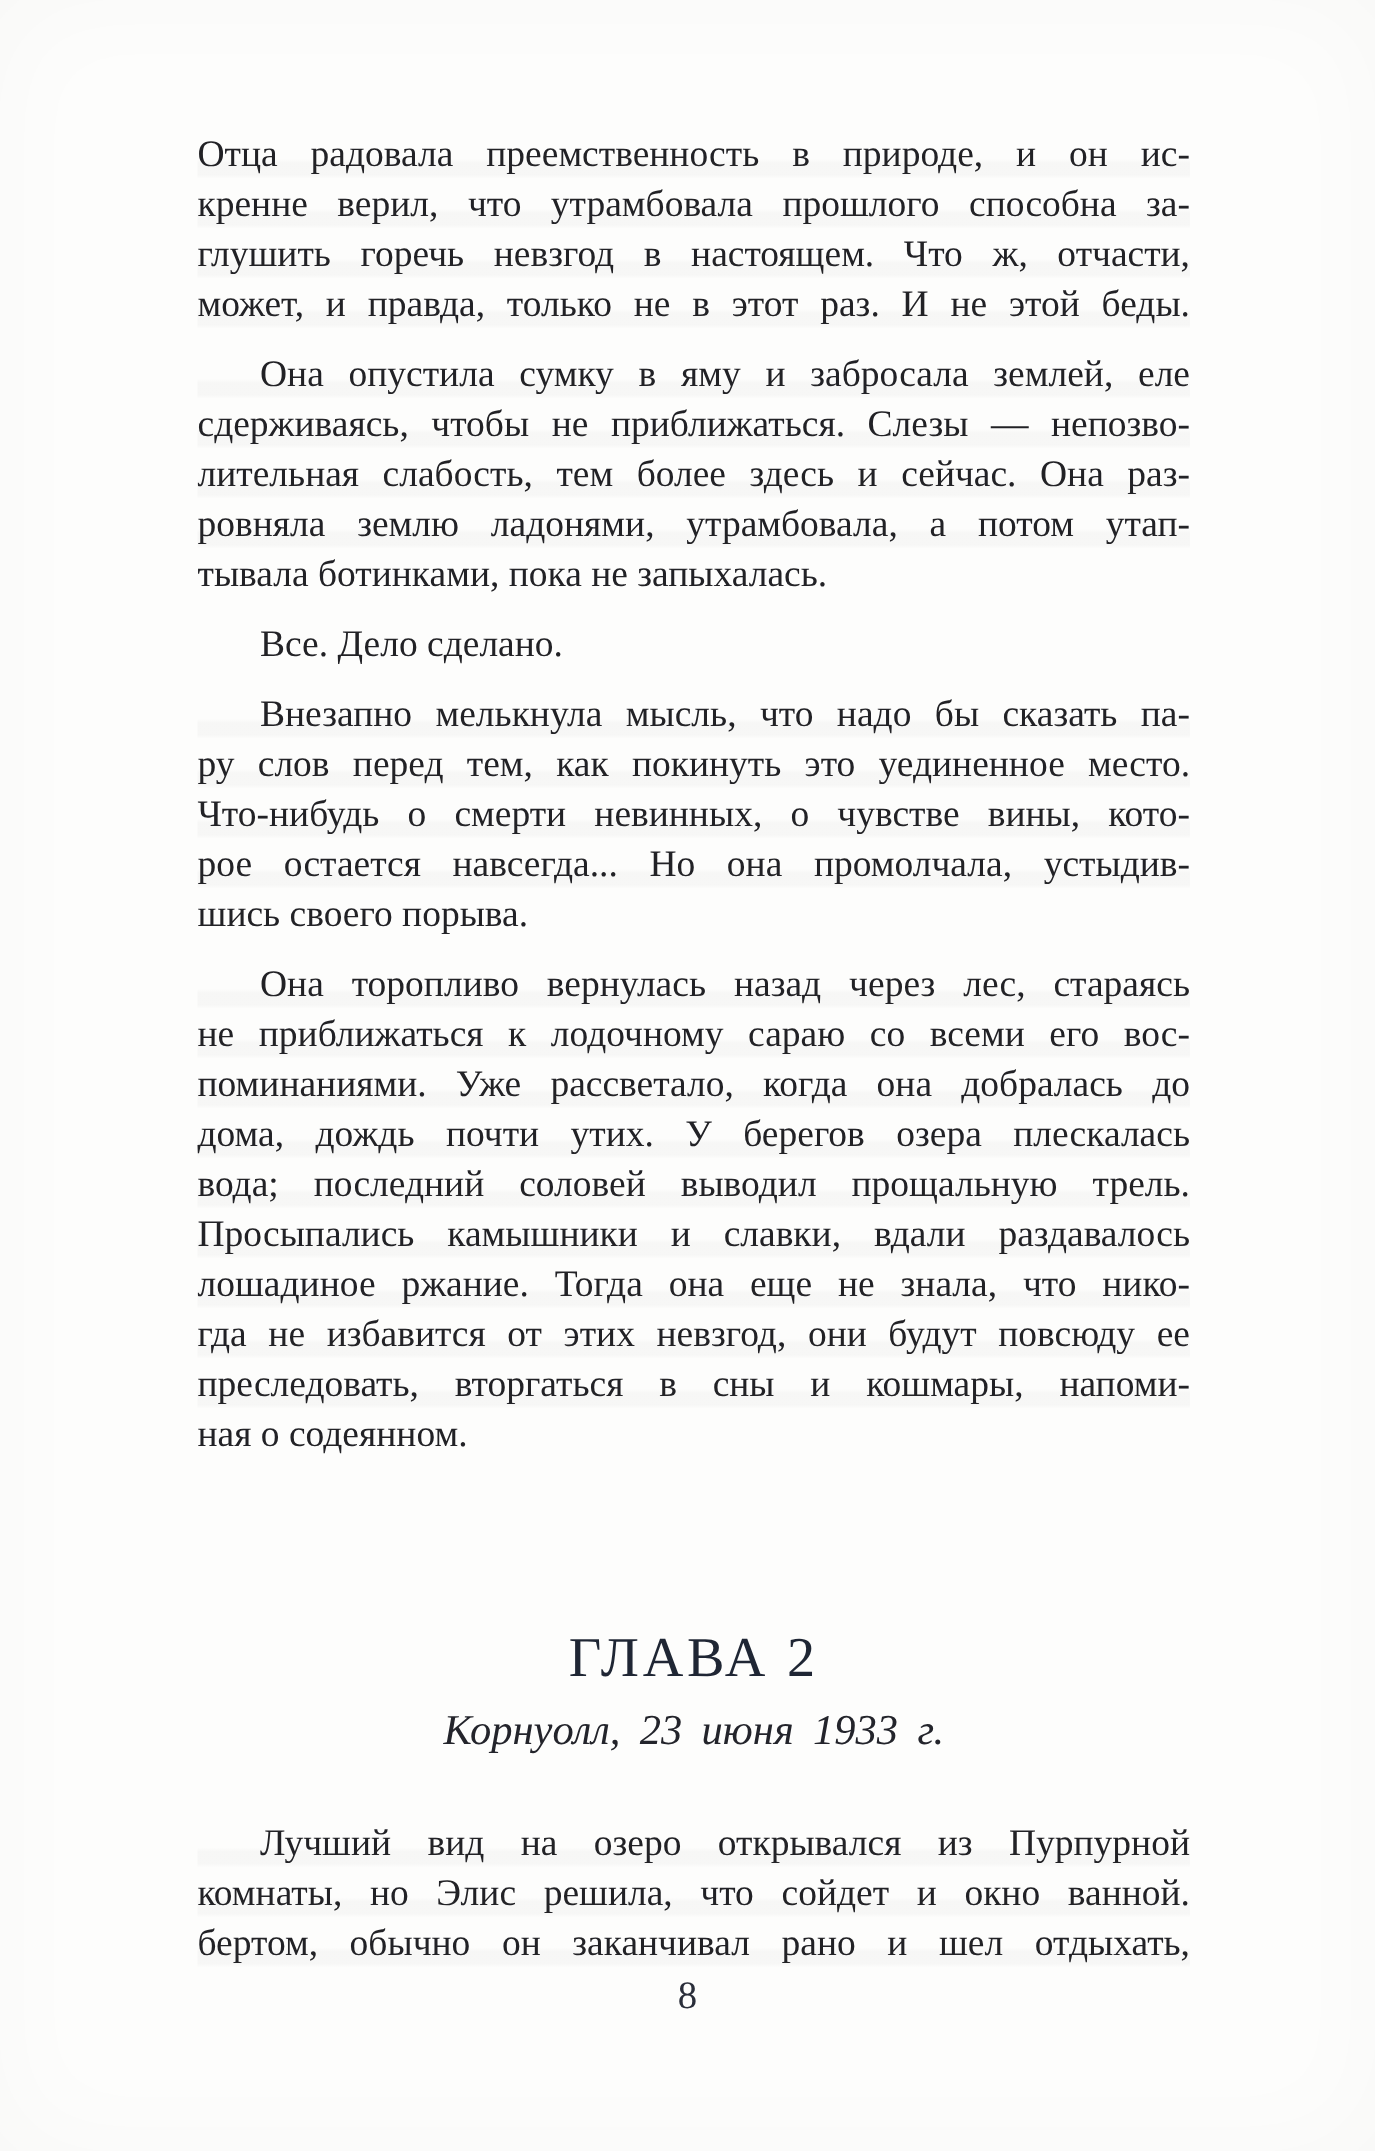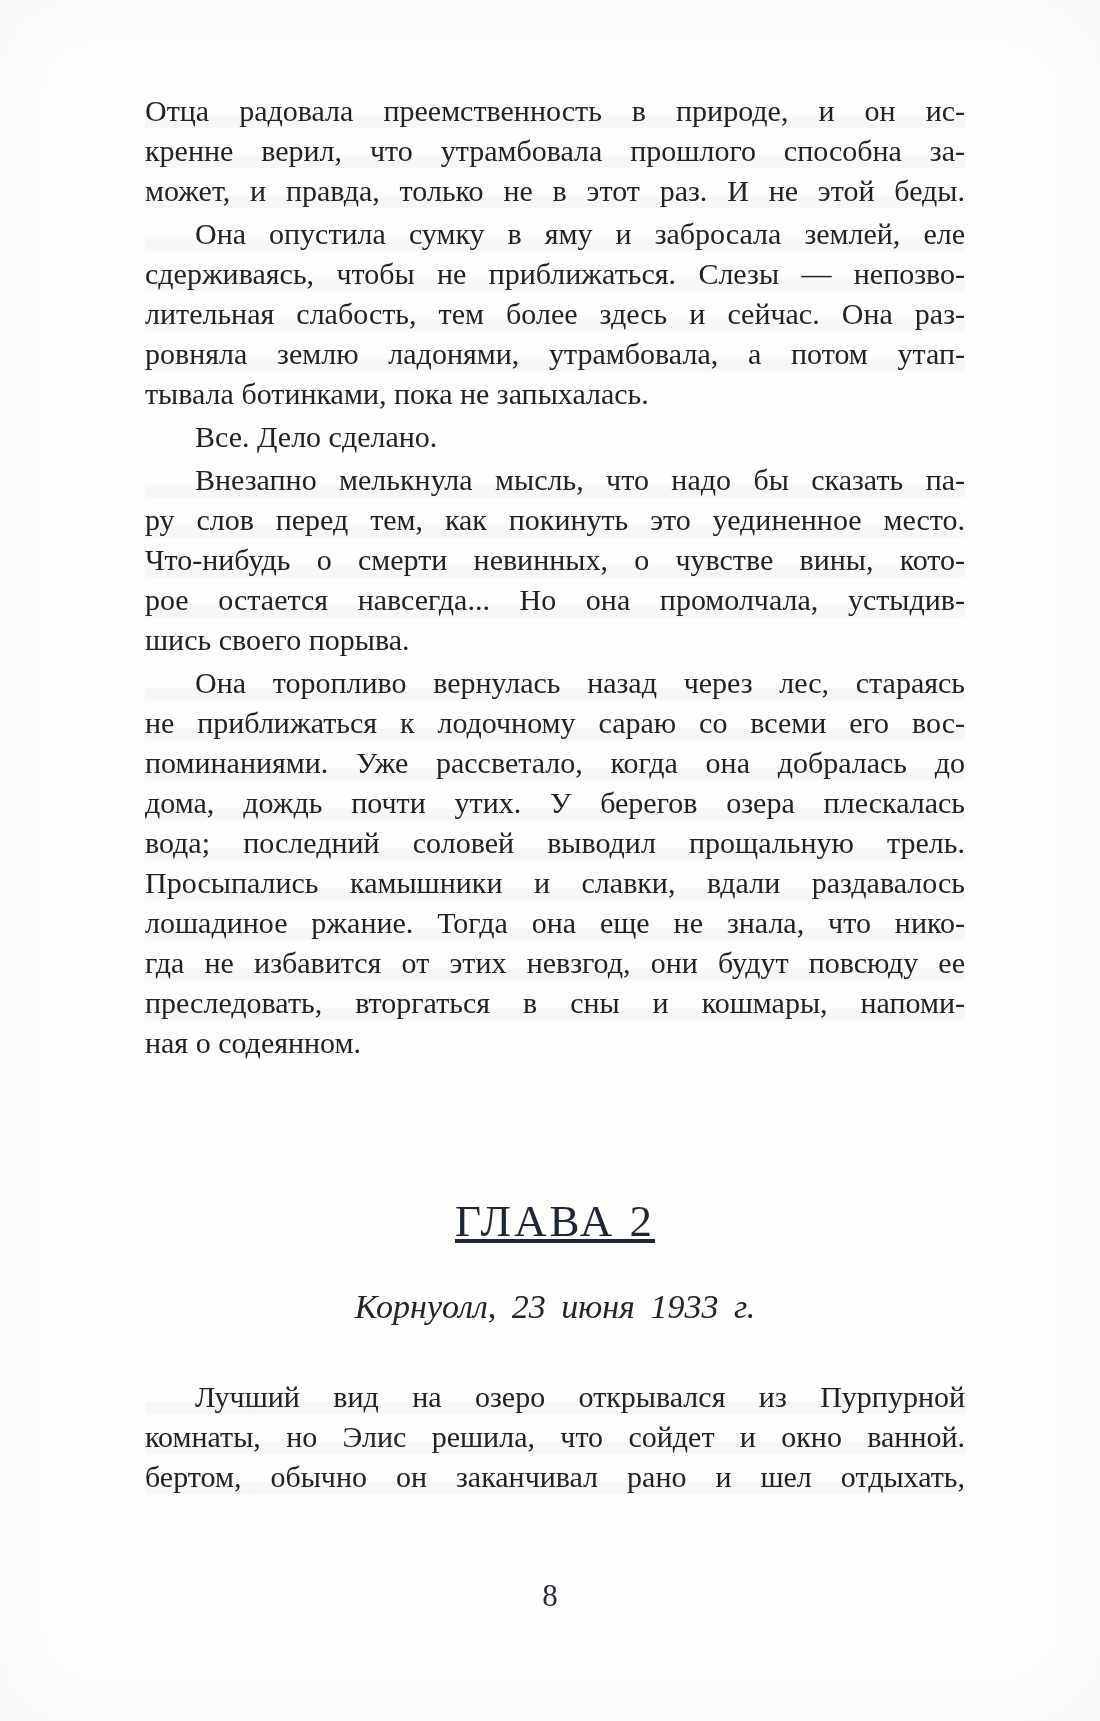--- a/index.html
+++ b/index.html
@@ -17,21 +17,21 @@
     overflow: hidden;
     font-family: "Liberation Serif", "DejaVu Serif", serif;
     color: #222226;
   }
   .text-col {
     position: absolute;
     left: 142px;
     top: 88px;
     width: 826px;
   }
-  .para { margin: 3px; padding: 0; }
+  .para { margin: 16px; padding: 0; }
   .line {
     font-size: 30px;
     line-height: 40px;
     text-align: justify;
     text-align-last: justify;
     color: #222226;
     
     background: linear-gradient(to bottom,
       transparent 58%, rgba(110,110,110,0.045) 66%,
       rgba(110,110,110,0.045) 90%, transparent 97%);
@@ -40,24 +40,23 @@
   .line.indent { text-indent: 50px; }
   .chapter-heading {
     margin: 128px 0 0 0;
     padding: 0;
     font-size: 45px;
     line-height: 60px;
     font-weight: normal;
     text-align: center;
     letter-spacing: 3px;
     color: #1f2634;
-    text-decoration: underline;
   }
   .chapter-subtitle {
-    margin-top: 34px;
+    margin-top: 7px;
     font-size: 34px;
     line-height: 44px;
     font-style: italic;
     text-align: center;
     word-spacing: 7px;
     color: #23242b;
   }
   .flow-after { margin-top: 48px; }
   .page-number {
     position: absolute;
@@ -73,20 +72,21 @@
 </head>
 <body>
 
 <div class="page">
   <div class="text-col">
 
     <div id="flow-before">
         <div class="para">
           <div class="line">Отца радовала преемственность в природе, и он ис-</div>
           <div class="line">кренне верил, что утрамбовала прошлого способна за-</div>
+          <div class="line">глушить горечь невзгод в настоящем. Что ж, отчасти,</div>
           <div class="line">может, и правда, только не в этот раз. И не этой беды.</div>
         </div>
         <div class="para">
           <div class="line indent">Она опустила сумку в яму и забросала землей, еле</div>
           <div class="line">сдерживаясь, чтобы не приближаться. Слезы — непозво-</div>
           <div class="line">лительная слабость, тем более здесь и сейчас. Она раз-</div>
           <div class="line">ровняла землю ладонями, утрамбовала, а потом утап-</div>
           <div class="line endline">тывала ботинками, пока не запыхалась.</div>
         </div>
         <div class="para">

